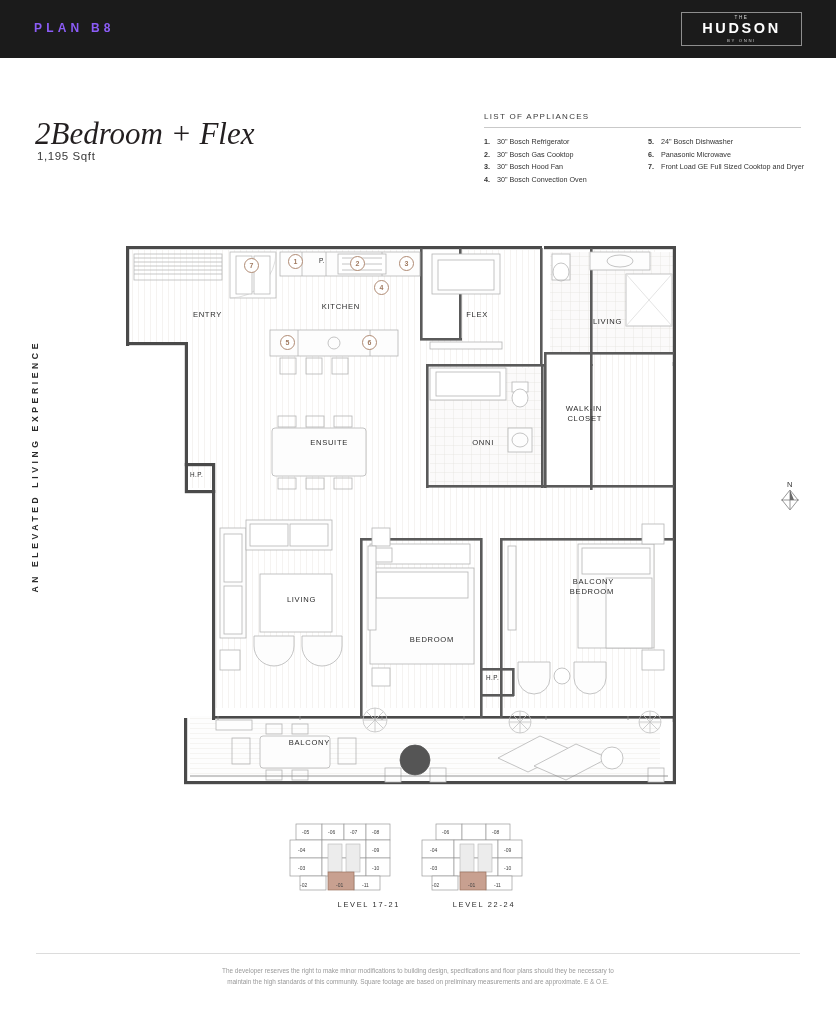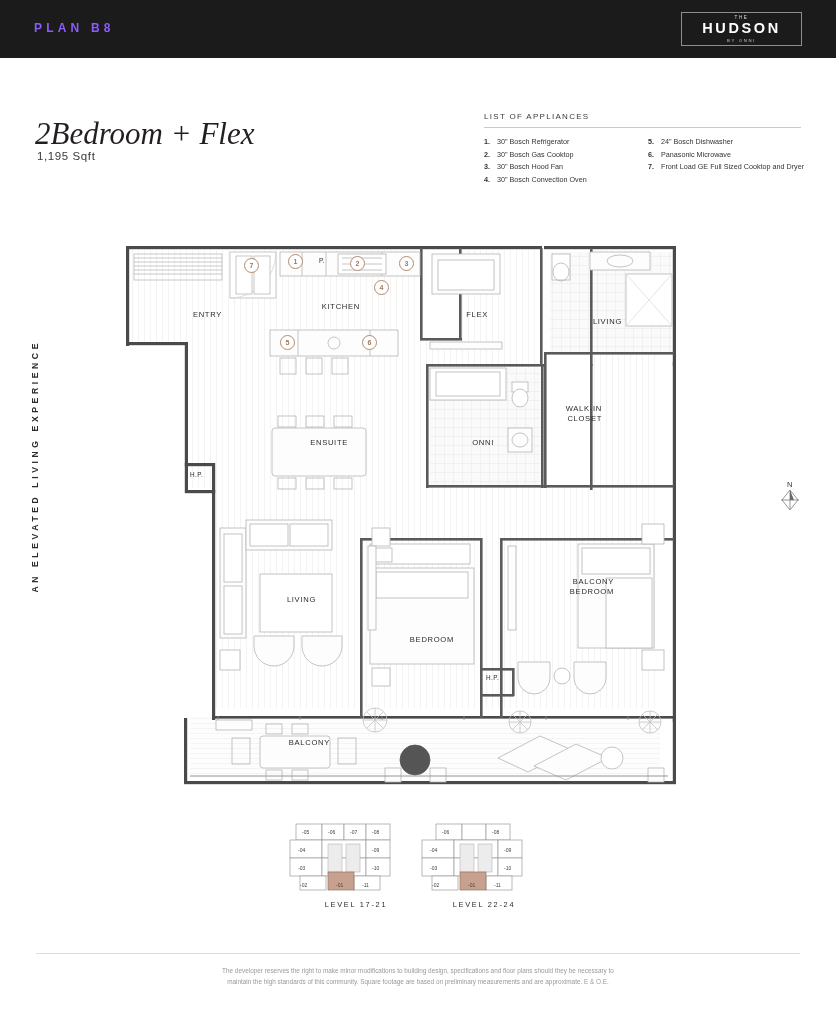--- a/index.html
+++ b/index.html
@@ -604,21 +604,21 @@
       <text x="72" y="16">-08</text>
       <text x="10" y="34">-04</text>
       <text x="84" y="34">-09</text>
       <text x="10" y="52">-03</text>
       <text x="84" y="52">-10</text>
       <text x="12" y="69">-02</text>
       <text x="48" y="69">-01</text>
       <text x="74" y="69">-11</text>
     </g>
   </svg>
-  <div class="kp-caption" style="left:12px; top:82px; width:112px;">LEVEL 17-21</div>
+  <div class="kp-caption" style="left:0px; top:82px; width:112px;text-align:right;">LEVEL 17-21</div>
   <div class="kp-caption" style="left:140px; top:82px; width:112px;">LEVEL 22-24</div>
 </div>
 
 <div class="footer-rule"></div>
 <div class="footer-text">
   <div>The developer reserves the right to make minor modifications to building design, specifications and floor plans should they be necessary to</div>
   <div>maintain the high standards of this community. Square footage are based on preliminary measurements and are approximate. E &amp; O.E.</div>
 </div>
 
 </body></html>

